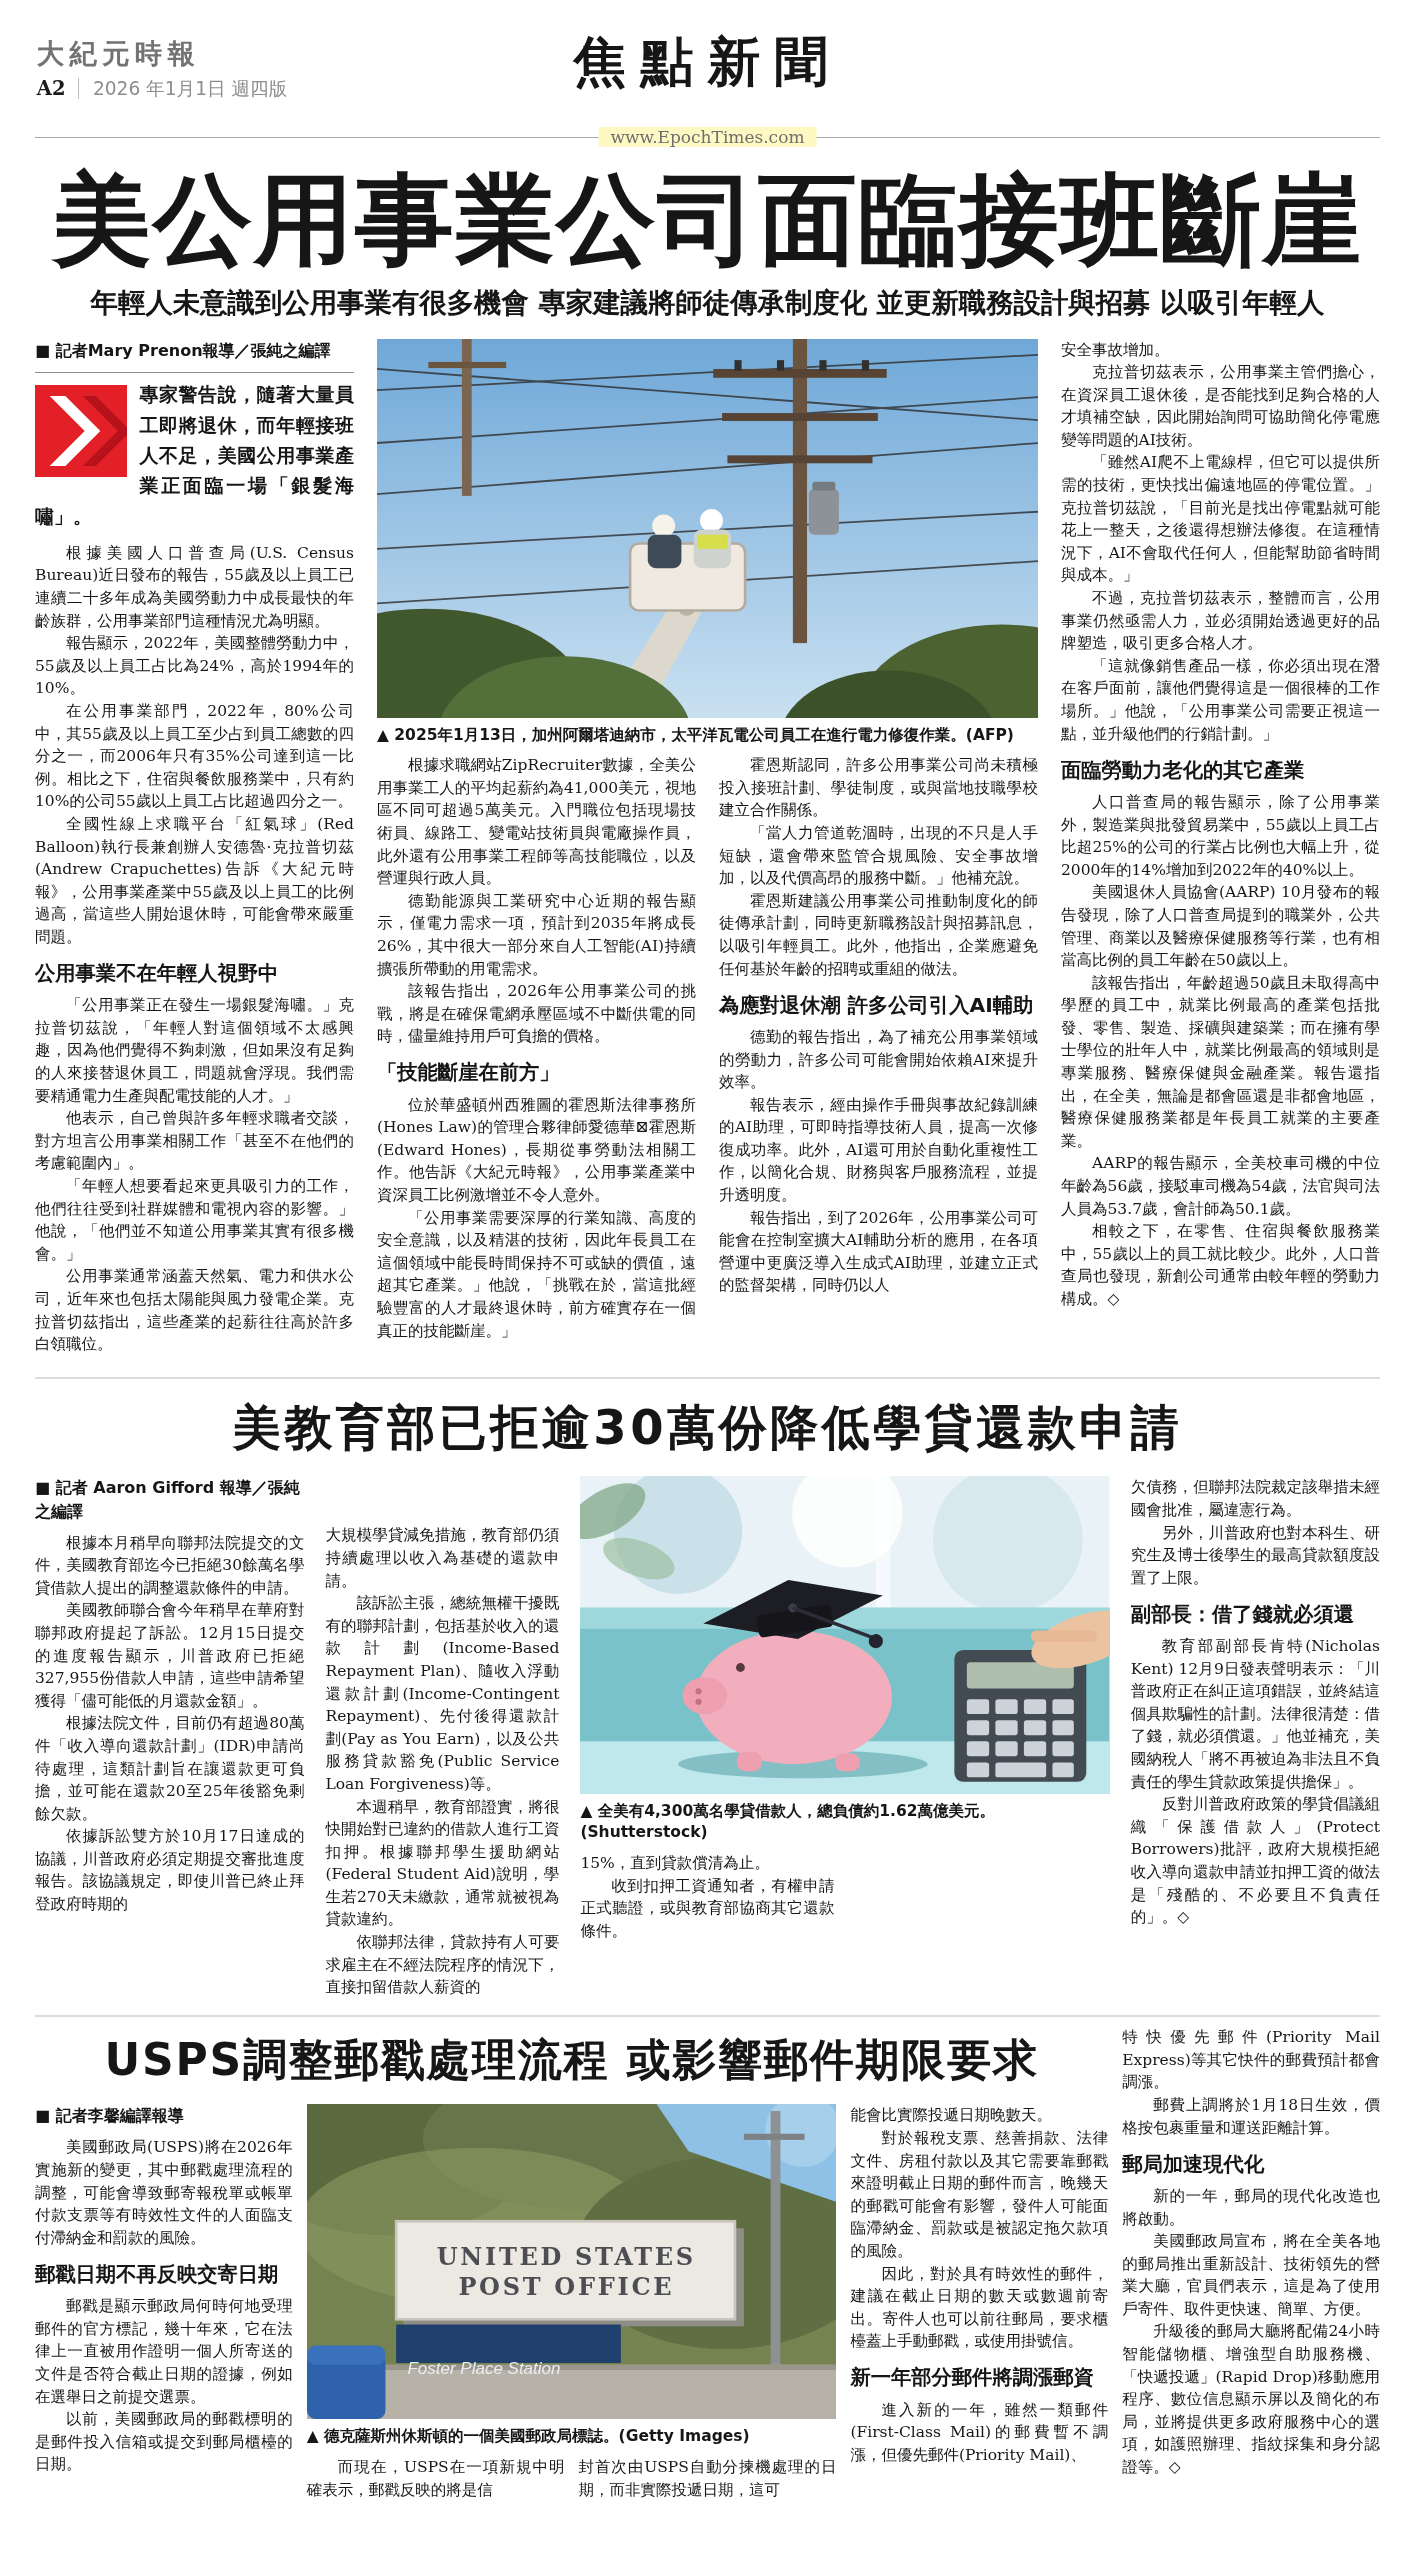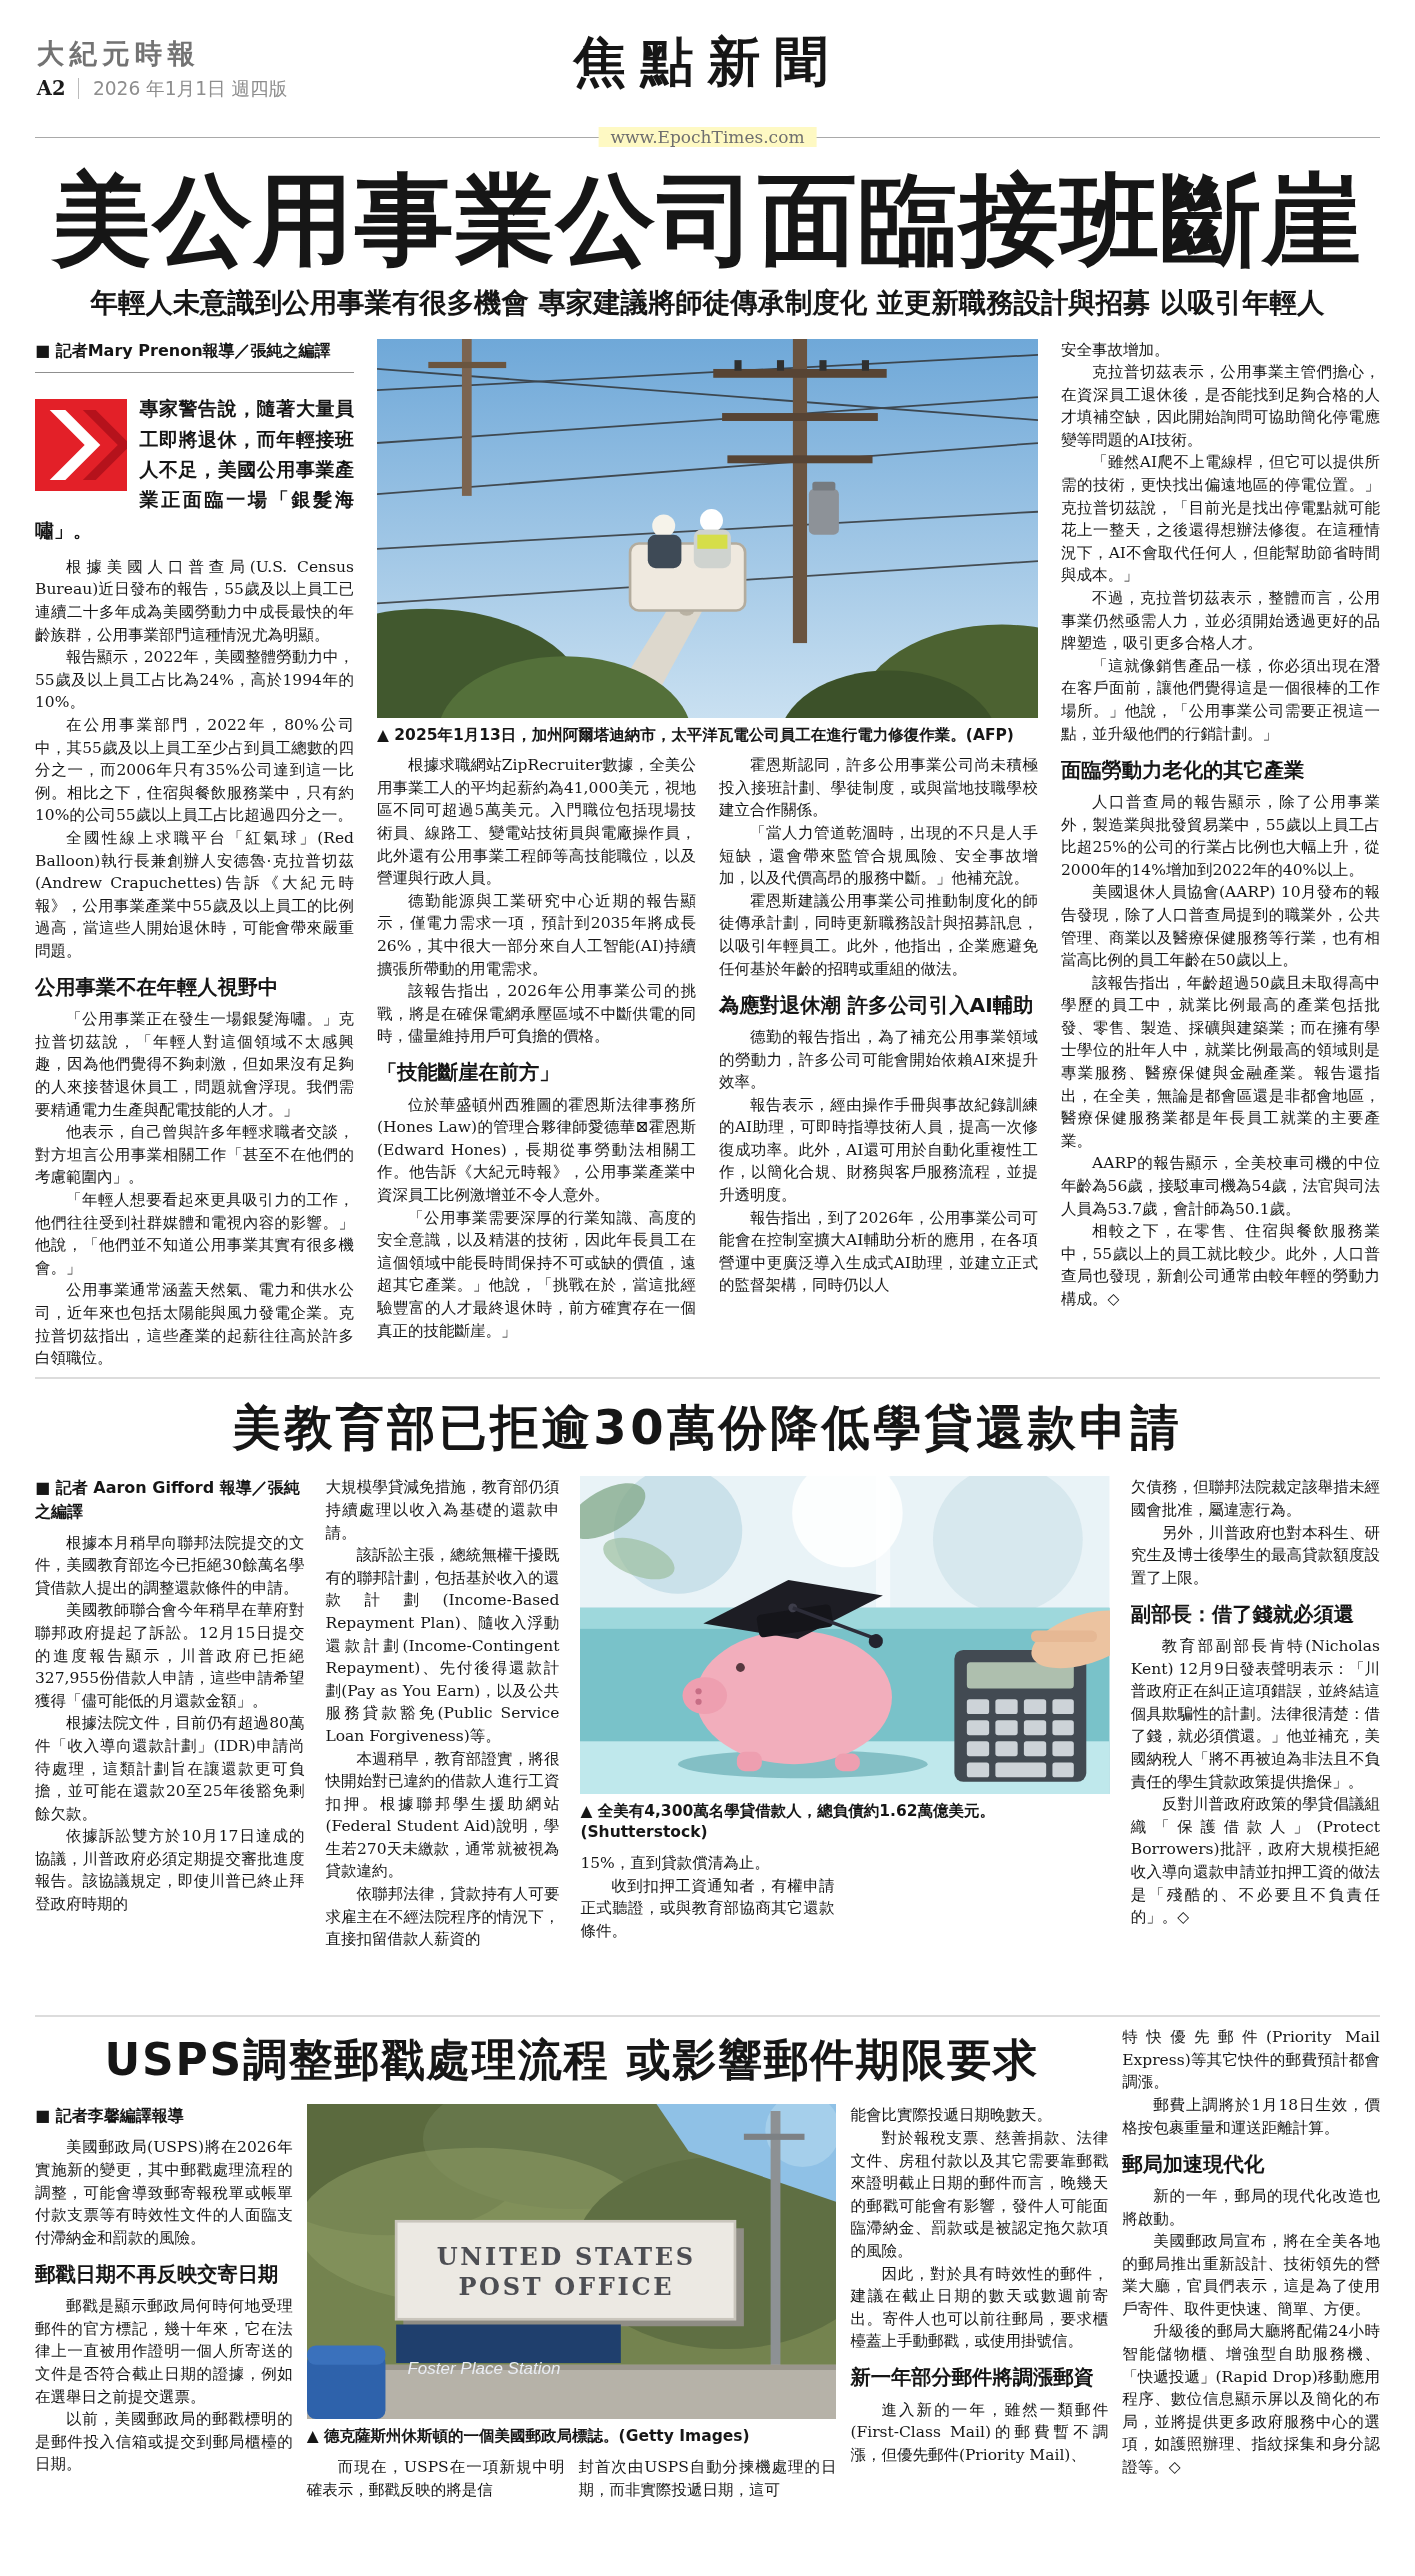--- a/index.html
+++ b/index.html
@@ -19,21 +19,21 @@
              font-size:53px;font-weight:900;letter-spacing:14px;white-space:nowrap;}
   .hdr-rule{position:absolute;left:0;right:0;bottom:8.8px;border-top:1.8px solid #a9a9a9;}
   .hdr-site{position:absolute;left:50%;transform:translate(-50%,-55%);background:#fef9c3;
             padding:0 12.4px;color:#6f6f6f;font-size:17px;white-space:nowrap;}
 
   
   .h1{margin:14px 0 7px;text-align:center;font-size:99px;font-weight:900;
       letter-spacing:1.8px;line-height:1.18;white-space:nowrap;}
   .deck{margin:0 0 17.7px;text-align:center;font-size:27.4px;font-weight:700;white-space:nowrap;}
   .byline{font-size:16px;font-weight:700;line-height:1.45;margin:0 0 8.8px;}
-  .byline.ruled{border-bottom:1.8px solid #8f8f8f;padding-bottom:10.6px;margin-bottom:20px;}
+  .byline.ruled{border-bottom:1.8px solid #8f8f8f;padding-bottom:10.6px;margin-bottom:6px;}
   .lead{font-size:19px;font-weight:700;line-height:1.6;text-align:justify;margin:0 0 10.6px;}
   .lead-icon{float:left;width:92px;height:92px;margin:5.3px 12.4px 1.8px 0;}
   .p{font-size:15.5px;line-height:22.6px;text-align:justify;text-indent:2em;margin:0;}
   .noind{text-indent:0;}
   .sh{font-size:20.3px;font-weight:800;margin:12.4px 0 8px;line-height:1.25;}
   .cap{font-size:15.5px;font-weight:700;line-height:1.35;margin:7px 0 8.8px;}
   .photo{width:100%;display:block;}
   .divider{border:0;border-top:2.7px solid #dcdcdc;margin:8.8px 0;}
 
   
@@ -211,21 +211,21 @@
       <div class="h2x sans" style="grid-column:1/6;grid-row:1;">美教育部已拒逾30萬份降低學貸還款申請</div>
 
       <div class="a2c1" style="grid-row:2/4;">
         <div class="byline sans">■ 記者 Aaron Gifford 報導／張純之編譯</div>
         <p class="p">根據本月稍早向聯邦法院提交的文件，美國教育部迄今已拒絕30餘萬名學貸借款人提出的調整還款條件的申請。</p>
         <p class="p">美國教師聯合會今年稍早在華府對聯邦政府提起了訴訟。12月15日提交的進度報告顯示，川普政府已拒絕327,955份借款人申請，這些申請希望獲得「儘可能低的月還款金額」。</p>
         <p class="p">根據法院文件，目前仍有超過80萬件「收入導向還款計劃」(IDR)申請尚待處理，這類計劃旨在讓還款更可負擔，並可能在還款20至25年後豁免剩餘欠款。</p>
         <p class="p">依據訴訟雙方於10月17日達成的協議，川普政府必須定期提交審批進度報告。該協議規定，即使川普已終止拜登政府時期的</p>
       </div>
 
-      <div class="a2c2" style="grid-row:2/4;">
+      <div class="a2c2" style="grid-row:2/4;margin-top:48px;">
         <p class="p noind">大規模學貸減免措施，教育部仍須持續處理以收入為基礎的還款申請。</p>
         <p class="p">該訴訟主張，總統無權干擾既有的聯邦計劃，包括基於收入的還款計劃(Income-Based Repayment Plan)、隨收入浮動還款計劃(Income-Contingent Repayment)、先付後得還款計劃(Pay as You Earn)，以及公共服務貸款豁免(Public Service Loan Forgiveness)等。</p>
         <p class="p">本週稍早，教育部證實，將很快開始對已違約的借款人進行工資扣押。根據聯邦學生援助網站(Federal Student Aid)說明，學生若270天未繳款，通常就被視為貸款違約。</p>
         <p class="p">依聯邦法律，貸款持有人可要求雇主在不經法院程序的情況下，直接扣留借款人薪資的</p>
       </div>
 
       <div class="a2photo" style="grid-row:2;">
         <svg class="photo" viewBox="0 0 594 362" height="318" preserveAspectRatio="none">
           <rect width="594" height="362" fill="#e9f3f7"></rect>
           <circle cx="110" cy="62" r="72" fill="#bcd8e4" opacity="0.7"></circle>

